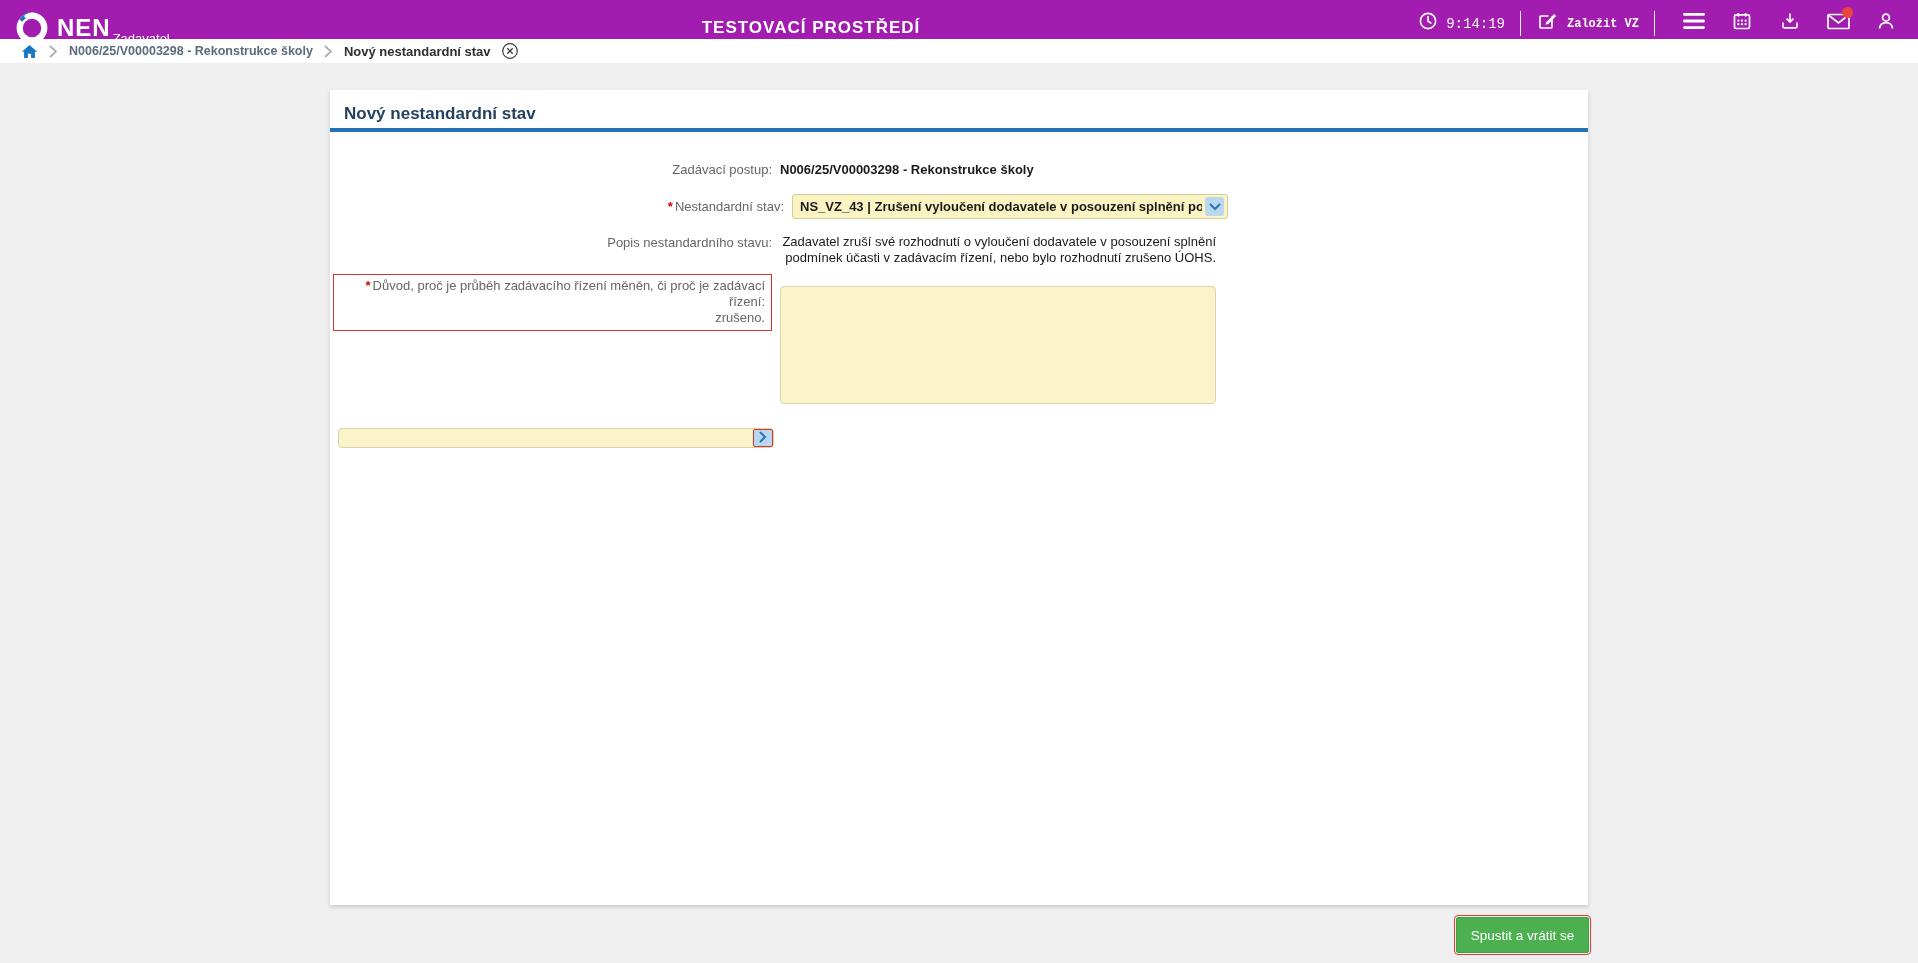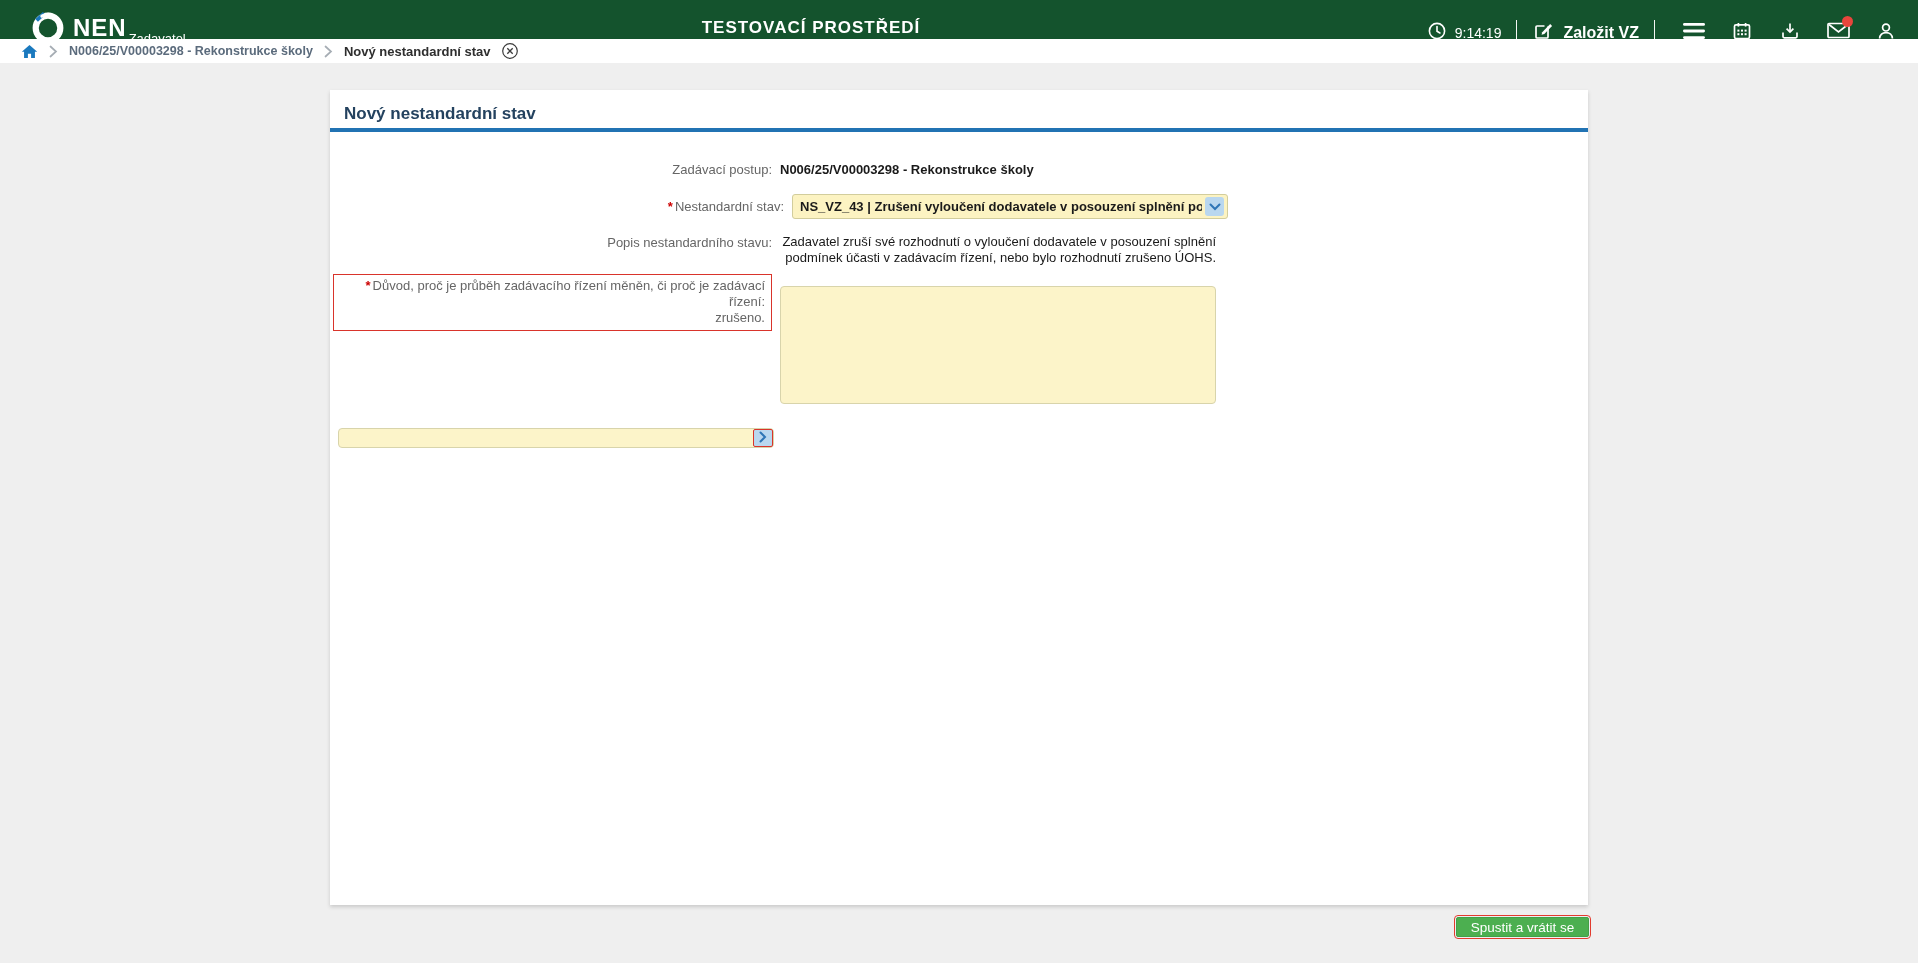--- a/index.html
+++ b/index.html
@@ -1,33 +1,33 @@
 <!DOCTYPE html>
 <html lang="cs"><head>
 <meta charset="utf-8">
 <style>
   * { margin:0; padding:0; box-sizing:border-box; }
   html,body { width:1918px; height:963px; overflow:hidden; }
   body { font-family:"Liberation Sans", sans-serif; background:#efefef; }
   .screen { position:relative; width:1918px; height:963px; background:#efefef; }
 
   
-  .topbar { position:absolute; top:0; left:0; width:1918px; height:55px; background:#14532d; display:flex; align-items:center;padding-left:16px; }
+  .topbar { position:absolute; top:0; left:0; width:1918px; height:55px; background:#a21caf; display:flex; align-items:center; }
   .brand { display:flex; align-items:center; margin-left:14px; cursor:pointer; }
   .brand svg { display:block; }
   .brand-text { display:flex; align-items:flex-end; margin-left:7px; }
   .brand-name { color:#fff; font-size:24px; font-weight:bold; letter-spacing:1px; line-height:26px; }
   .brand-role { color:#fff; font-size:13px; margin-left:2px; transform:translateY(5px); }
   .env-title { position:absolute; left:811px; top:50%; transform:translate(-50%,-50%); color:#fff; font-size:17px; font-weight:bold; letter-spacing:1px; white-space:nowrap; }
-  .top-right { position:absolute; right:8px; top:13px; height:39px; display:flex; align-items:center; }
+  .top-right { position:absolute; right:8px; top:4px; height:39px; display:flex; align-items:center;font-family:Liberation Mono, monospace; }
   .clock-group { display:flex; align-items:center; gap:8px; }
   .clock-time { color:#fff; font-size:14px; }
   .vsep { width:1px; height:25px; background:rgba(255,255,255,.95); margin:0 15px; }
   .create-group { display:flex; align-items:center; gap:9px; cursor:pointer; }
-  .create-label { color:#fff; font-size:16px; font-weight:bold; }
+  .create-label { color:#fff; font-size:12px; font-weight:bold; }
   .iconbar { display:flex; align-items:center; }
   .icon-btn { width:48px; display:flex; justify-content:center; align-items:center; cursor:pointer; position:relative; }
   .mail-dot { position:absolute; top:-6px; right:9px; width:11px; height:11px; border-radius:50%; background:#e8453c; }
 
   
   .breadcrumb { position:absolute; top:39px; left:0; width:1918px; height:24px; background:#fff; display:flex; align-items:center; padding-left:21px; box-shadow:0 1px 2px rgba(0,0,0,.10); }
   .crumb-sep { margin:0 11px; display:flex; align-items:center; }
   .crumb-1 { color:#5b6b7c; font-size:12.5px; font-weight:bold; cursor:pointer; }
   .crumb-2 { color:#2e2e2e; font-size:13px; font-weight:bold; cursor:pointer; }
   .crumb-close { margin-left:10px; display:flex; align-items:center; cursor:pointer; }
@@ -57,21 +57,21 @@
 
   .dropdown { display:flex; align-items:center; width:436px; height:25px; background:#fcf3c2; border:1px solid #d2cd9c; border-radius:3px; padding:0 3px 0 7px; cursor:pointer; }
   .dropdown-value { flex:1; font-weight:bold; color:#1a1a1a; white-space:nowrap; overflow:hidden; }
   .dd-btn { width:19px; height:19px; background:#b9d7ef; border-radius:3px; display:flex; align-items:center; justify-content:center; flex:none; margin-left:3px; }
 
   .ta { display:block; width:436px; height:118px; margin-top:12px; background:#fcf4c9; border:1px solid #d8d4ab; border-radius:4px; resize:none; outline:none; font-family:"Liberation Sans",sans-serif; font-size:13px; padding:4px 6px; }
   .lookup { margin-top:12px; width:436px; height:20px; background:#fcf4c9; border:1px solid #d8d4ab; border-radius:4px; display:flex; align-items:center; }
   .lookup-input { flex:1; height:100%; background:transparent; border:none; outline:none; font-family:"Liberation Sans",sans-serif; font-size:13px; padding:0 6px; }
   .lookup-btn { width:20px; height:18px; background:#b9d7ef; border:1px solid #d9342b; border-radius:2px; display:flex; align-items:center; justify-content:center; margin-right:0px; cursor:pointer; flex:none; }
 
-  .run-btn { position:absolute; left:1456px; top:854px; width:133px; height:20px; background:#4caf50; border:1px solid #43a047; border-radius:2px; color:#fff; font-size:13.5px; display:flex; align-items:center; justify-content:center; cursor:pointer; outline:1px solid #e23b2e; outline-offset:1px; font-family:"Liberation Sans",sans-serif; }
+  .run-btn { position:absolute; left:1456px; top:854px; width:133px; height:36px; background:#4caf50; border:1px solid #43a047; border-radius:2px; color:#fff; font-size:13.5px; display:flex; align-items:center; justify-content:center; cursor:pointer; outline:1px solid #e23b2e; outline-offset:1px; font-family:"Liberation Sans",sans-serif; }
 </style>
 </head>
 <body>
 
 <div class="screen">
 
   <div class="topbar">
     <div class="brand">
       <span>
         <svg width="36" height="36" viewBox="0 0 38 38">

